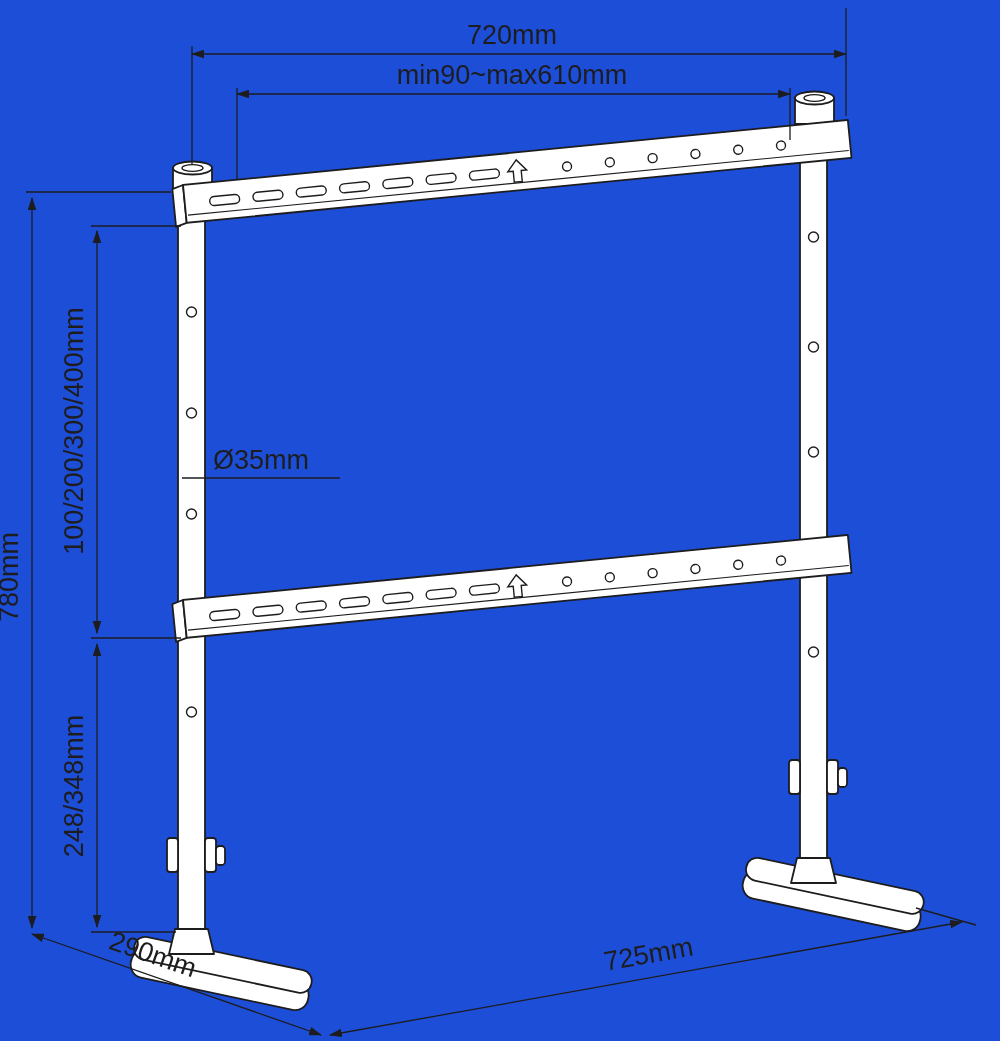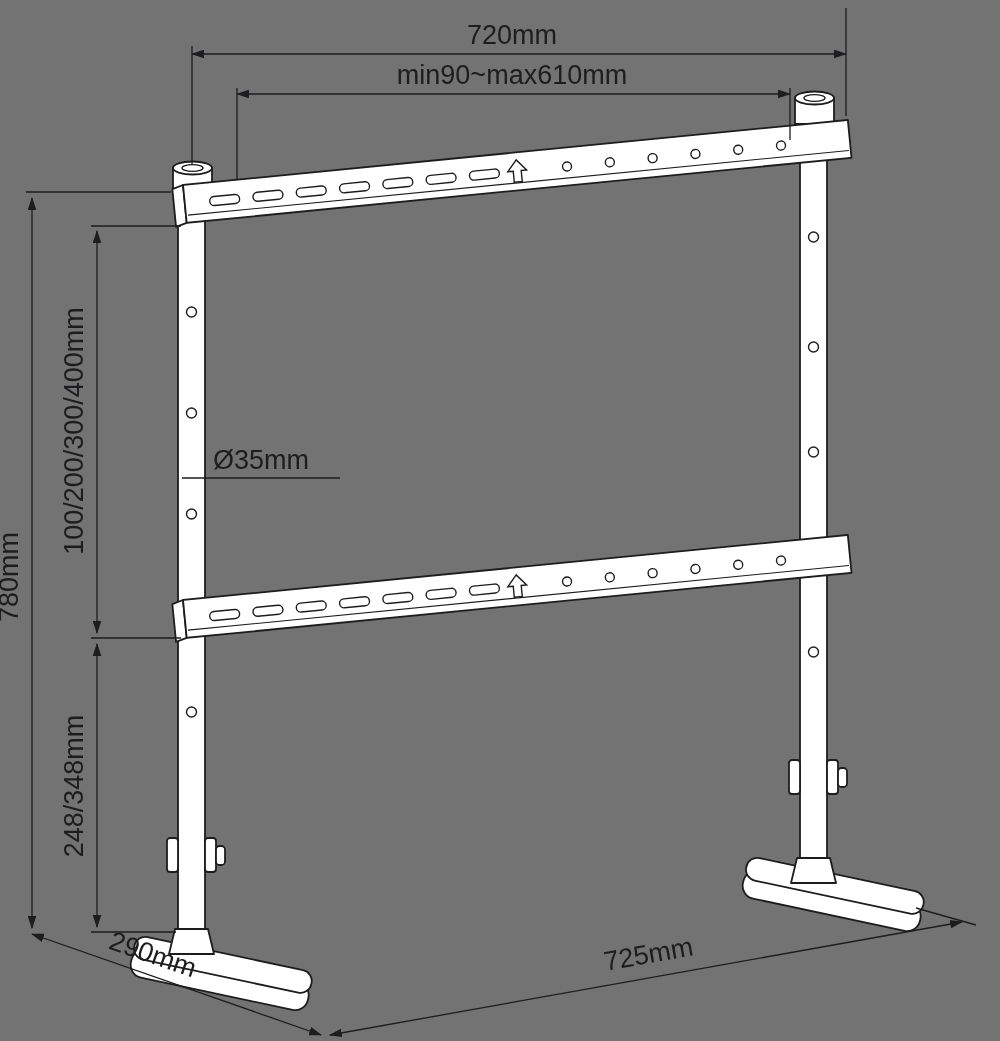--- a/index.html
+++ b/index.html
@@ -1,16 +1,16 @@
 <!DOCTYPE html>
 <html><head>
 <meta charset="utf-8">
 <style>
   html,body{margin:0;padding:0;background:#ffffff;}
-  .canvas{width:1000px;height:1041px;background:#737373;overflow:hidden;}
+  .canvas{width:1000px;height:1041px;background:#1d4ed8;overflow:hidden;}
   svg{display:block;}
   .s{fill:#ffffff;stroke:#1d1d1f;stroke-width:1.8;stroke-linejoin:round;}
   .hole{fill:#ffffff;stroke:#1d1d1f;stroke-width:1.4;}
   .thin{stroke:#1d1d1f;stroke-width:1.1;fill:none;}
   .dim line{stroke:#1d1d1f;stroke-width:1.3;fill:none;}
   .dim text{fill:#1d1d1f;font-family:"Liberation Sans",sans-serif;font-size:27px;text-anchor:middle;}
   #arr path{fill:#1d1d1f;stroke:none;}
 </style>
 </head>
 <body>

